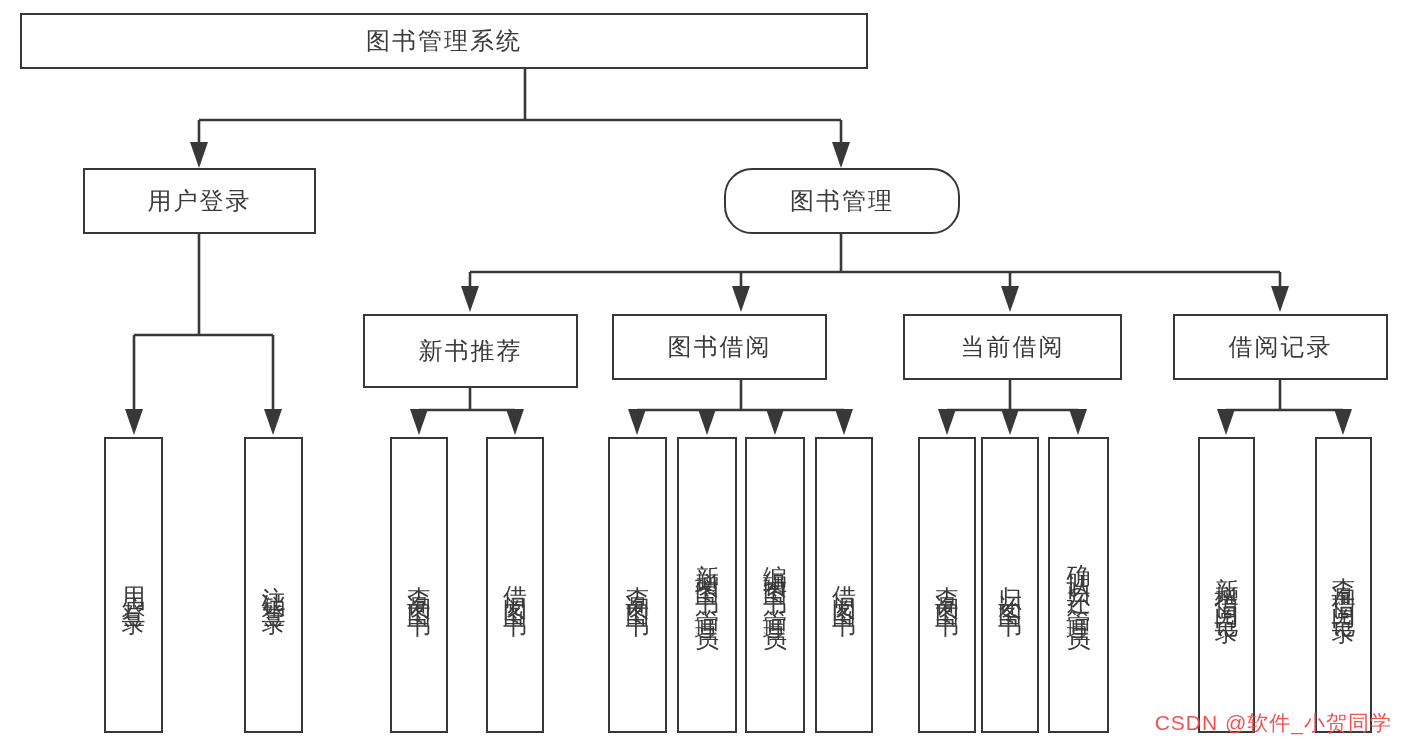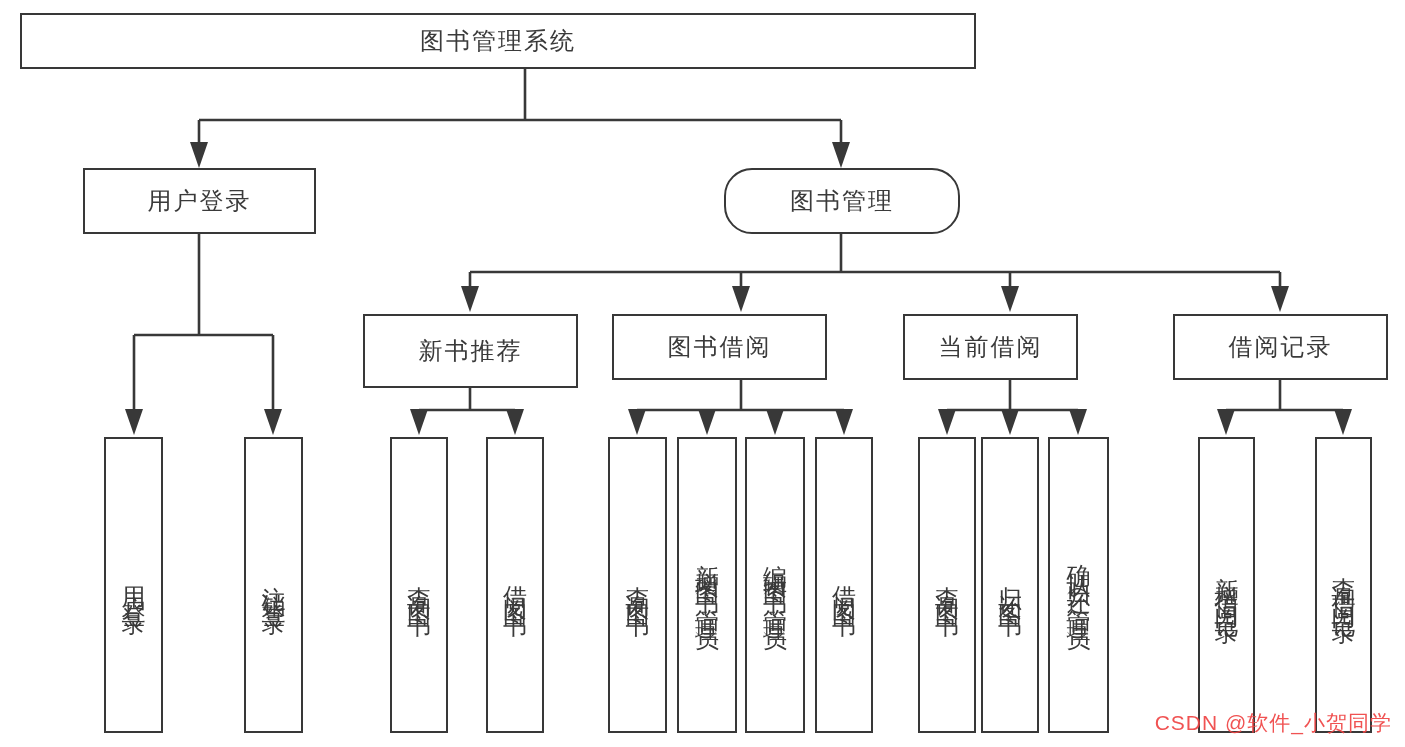--- a/index.html
+++ b/index.html
@@ -41,26 +41,26 @@
   }
   .box.v span {
     writing-mode: vertical-rl;
     text-orientation: mixed;
     font-size: 24px;
     line-height: 1;
     letter-spacing: 9px;
     white-space: nowrap;
   }
   
-  .n-root  { left: 20px;  top: 13px;  width: 956px; height: 56px; }
+  .n-root  { left: 20px;  top: 13px;  width: 848px; height: 56px; }
   .n-l2a   { left: 83px;  top: 168px; width: 233px;  height: 66px; }
   .n-l2b   { left: 724px; top: 168px; width: 236px;  height: 66px; border-radius: 28px; }
   .n-l3a   { left: 363px;  top: 314px; width: 215px; height: 74px; }
   .n-l3b   { left: 612px;  top: 314px; width: 215px; height: 66px; }
-  .n-l3c   { left: 903px;  top: 314px; width: 175px; height: 66px; }
+  .n-l3c   { left: 903px;  top: 314px; width: 219px; height: 66px; }
   .n-l3d   { left: 1173px; top: 314px; width: 215px; height: 66px; }
   .leaf    { top: 437px; height: 296px; }
   .n-a1 { left: 104px;  width: 59px; }
   .n-a2 { left: 244px;  width: 59px; }
   .n-b1 { left: 390px;  width: 58px; }
   .n-b2 { left: 486px;  width: 58px; }
   .n-c1 { left: 608px;  width: 59px; }
   .n-c2 { left: 677px;  width: 60px; }
   .n-c3 { left: 745px;  width: 60px; }
   .n-c4 { left: 815px;  width: 58px; }

